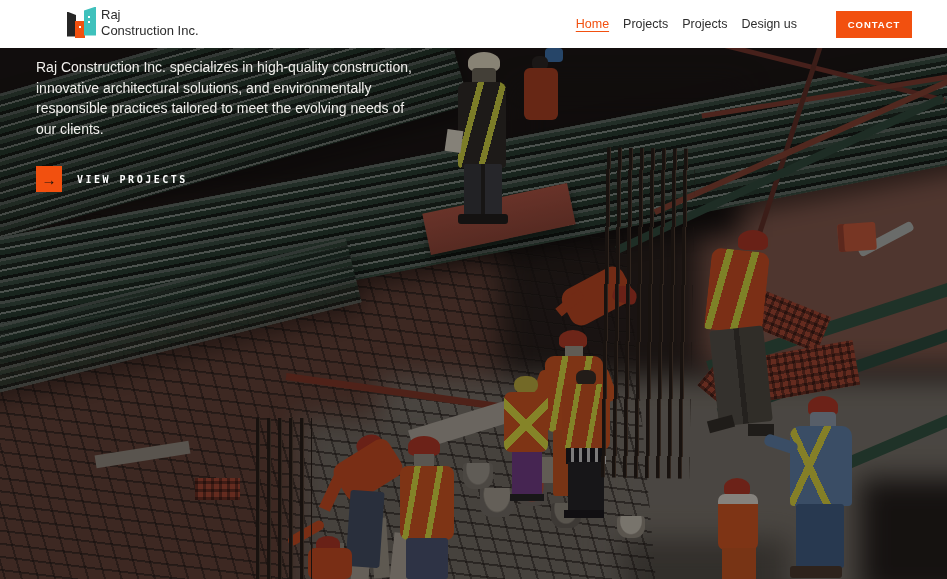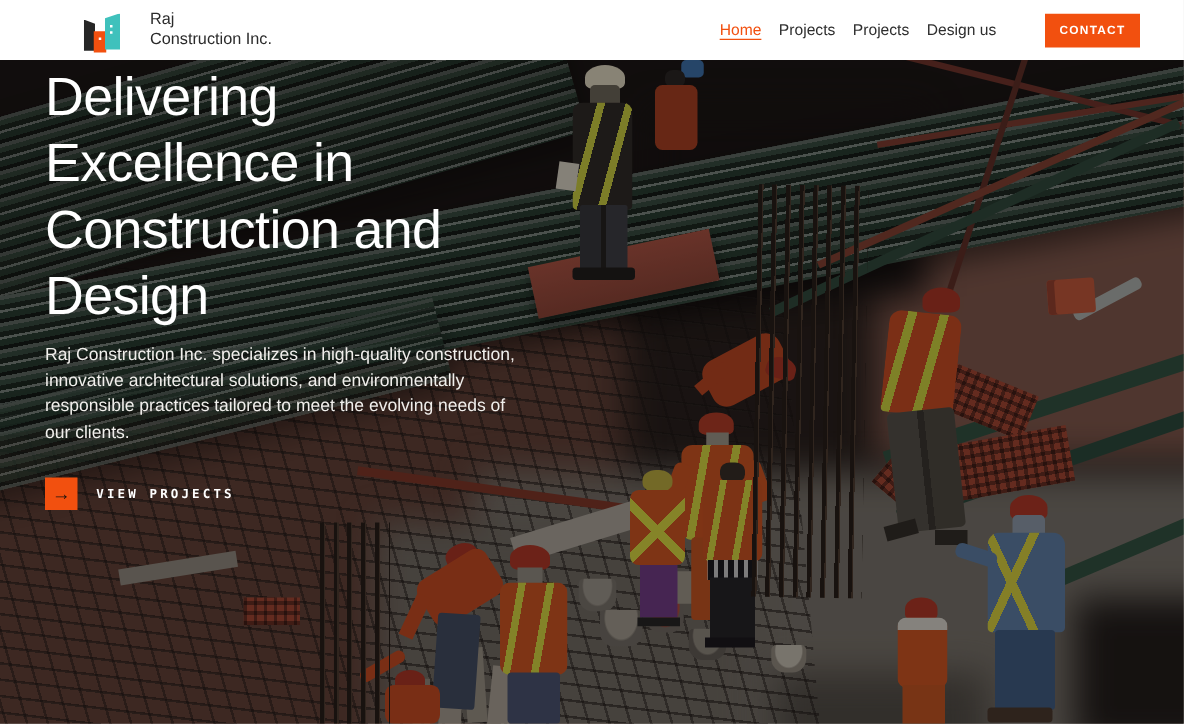--- a/index.html
+++ b/index.html
@@ -1,20 +1,20 @@
 <!DOCTYPE html>
 <html><head>
 <meta charset="utf-8">
 <style>
   html,body{margin:0;padding:0;width:947px;height:579px;overflow:hidden;background:#fff;
     font-family:"Liberation Sans",sans-serif;}
   
   .site-header{box-sizing:border-box;height:48px;width:947px;background:#fff;
     display:flex;align-items:center;justify-content:space-between;padding:0 35px 0 40px;}
-  .logo{display:flex;align-items:flex-end;gap:22px;cursor:pointer;padding-left:27px;}
+  .logo{display:flex;gap:3px;cursor:pointer;padding-left:27px;}
   .logo-icon{position:relative;width:31px;height:31px;}
   .logo-icon span{position:absolute;display:block;}
   .b1{left:0;bottom:1px;width:9px;height:25px;background:#262626;
       clip-path:polygon(0 0,100% 14%,100% 100%,0 100%);}
   .b2{left:8px;bottom:0;width:10px;height:17px;background:#F2500F;}
   .b2::after{content:"";position:absolute;left:4px;top:5px;width:2px;height:2px;background:#fff;}
   .b3{left:17px;bottom:2px;width:12px;height:29px;background:#3FC1BC;
       clip-path:polygon(0 14%,100% 0,100% 100%,0 100%);}
   .b3::after{content:"";position:absolute;left:4px;top:9px;width:2px;height:2px;background:#fff;
       box-shadow:0 5px 0 #fff;}
@@ -208,24 +208,20 @@
       <i style="left:22px;top:30px;width:44px;height:31px;background:#c4491e;border-radius:7px;"></i>
     </div>
 
     <span class="ab rebar-v" style="left:600px;top:100px;width:92px;height:330px;transform:rotate(1deg);"></span>
     <span class="ab rebar-v" style="left:252px;top:370px;width:60px;height:165px;"></span>
   </div>
 
   <div class="hero-overlay"></div>
 
   <div class="hero-content">
-    <h1>Delivering
-Excellence in
-Construction and
-Design</h1>
     <p>Raj Construction Inc. specializes in high-quality construction,
 innovative architectural solutions, and environmentally
 responsible practices tailored to meet the evolving needs of
 our clients.</p>
     <div class="cta-row">
       <span class="cta-box">
           <span>→</span>
         </span>
       <span class="cta-label">VIEW PROJECTS</span>
     </div>

